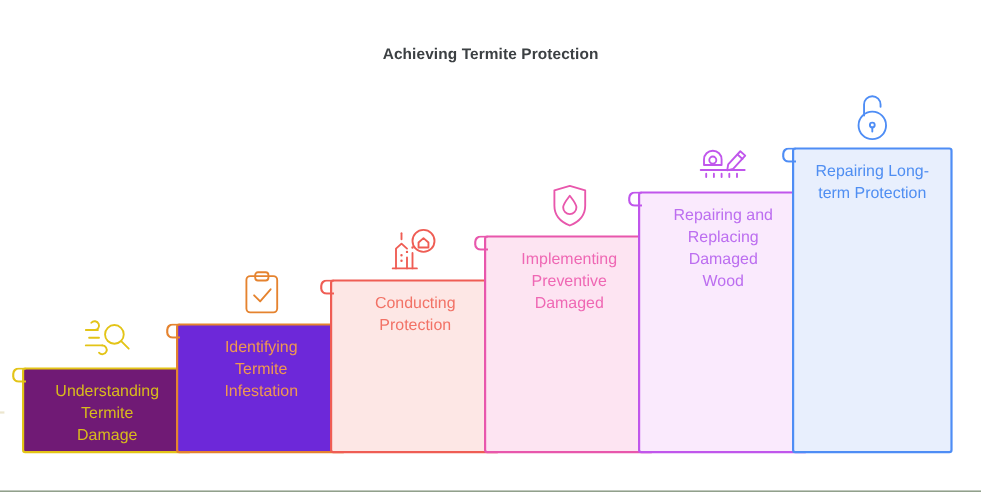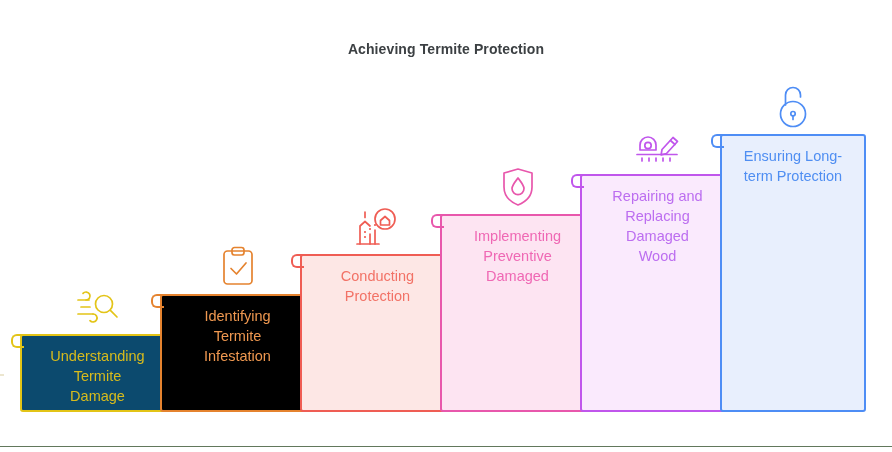--- a/index.html
+++ b/index.html
@@ -103,39 +103,39 @@
 </style>
 </head>
 <body>
 
 <div id="canvas" style="background: rgb(255, 255, 255);">
 
   <div id="chart-title">Achieving Termite Protection</div>
 
   <div id="left-stub"></div>
 
-  <div class="step" id="step-1" style="left: 20px; top: 334px; width: 155px; height: 78px; border-color: rgb(227, 196, 23); background: #0c4a6e; z-index: 10; padding-left: 20px;">
+  <div class="step" id="step-1" style="left: 20px; top: 334px; width: 155px; height: 78px; border-color: rgb(227, 196, 23); background: #701a75; z-index: 10; padding-left: 20px;">
     <div class="step-hook" style="border-color: rgb(227, 196, 23);"></div>
     <div class="step-icon" style="top: -52px;">
       <svg width="48" height="40" viewBox="0 0 48 40" fill="none" stroke="#e3c417" stroke-width="1.7" stroke-linecap="round" stroke-linejoin="round">
         <path d="M4 13h11"></path>
         <path d="M7 20h9"></path>
         <path d="M4 27h15"></path>
         <path d="M12 13a4 4 0 1 0-3-6.6"></path>
         <path d="M19 27a4 4 0 1 1-3 6.6"></path>
         <circle cx="30" cy="17" r="8.5"></circle>
         <path d="M36.4 23.4 43 30"></path>
       </svg>
     </div>
     <div class="step-label" style="top: 10px; color: rgb(216, 187, 28);">Understanding
 Termite
 Damage</div>
   </div>
 
-  <div class="step" id="step-2" style="left: 160px; top: 294px; width: 155px; height: 118px; border-color: rgb(229, 131, 47); background: #000000; z-index: 11;">
+  <div class="step" id="step-2" style="left: 160px; top: 294px; width: 155px; height: 118px; border-color: rgb(229, 131, 47); background: #6d28d9; z-index: 11;">
     <div class="step-hook" style="border-color: rgb(229, 131, 47);"></div>
     <div class="step-icon" style="top: -52px;">
       <svg width="40" height="42" viewBox="0 0 40 42" fill="none" stroke="#e5832f" stroke-width="1.7" stroke-linecap="round" stroke-linejoin="round">
         <rect x="6" y="5" width="28" height="33" rx="3.5"></rect>
         <rect x="14" y="1.5" width="12" height="7.5" rx="2.5"></rect>
         <path d="M13 22.5 18.5 28 28 17"></path>
       </svg>
     </div>
     <div class="step-label" style="top: 10px; color: rgb(239, 152, 80);">Identifying
 Termite
@@ -194,18 +194,18 @@
   <div class="step" id="step-6" style="left: 720px; top: 134px; width: 146px; height: 278px; border-color: rgb(78, 141, 245); background: rgb(232, 239, 253); z-index: 15;">
     <div class="step-hook" style="border-color: rgb(78, 141, 245);"></div>
     <div class="step-icon" style="top: -52px;">
       <svg width="34" height="44" viewBox="0 0 34 44" fill="none" stroke="#4e8df5" stroke-width="1.7" stroke-linecap="round" stroke-linejoin="round">
         <path d="M9.5 20V10a7.5 7.5 0 0 1 15 0v2"></path>
         <circle cx="17" cy="29" r="12.5"></circle>
         <path d="M17 26.5a2.2 2.2 0 1 0 0 4.4 2.2 2.2 0 0 0 0-4.4z"></path>
         <path d="M17 30.9V34.5"></path>
       </svg>
     </div>
-    <div class="step-label" style="top: 10px; color: rgb(79, 142, 242);">Ensuring Long-
+    <div class="step-label" style="top: 10px; color: rgb(79, 142, 242);">Repairing Long-
 term Protection</div>
   </div>
 
   <div id="bottom-rule" style="background: rgb(70, 96, 63);"></div>
 </div>
 
 </body></html>

